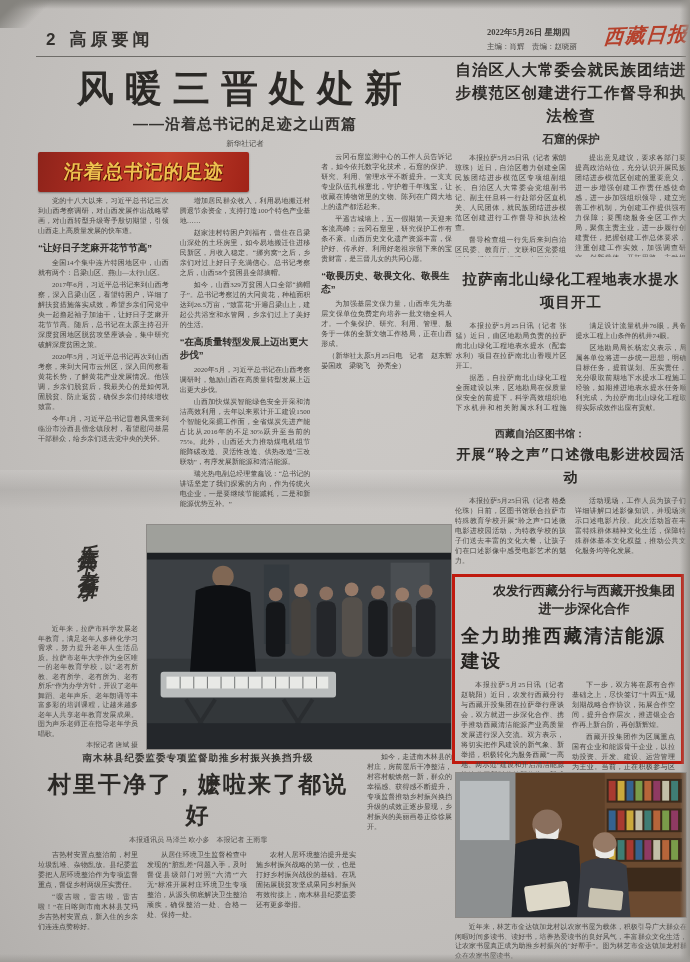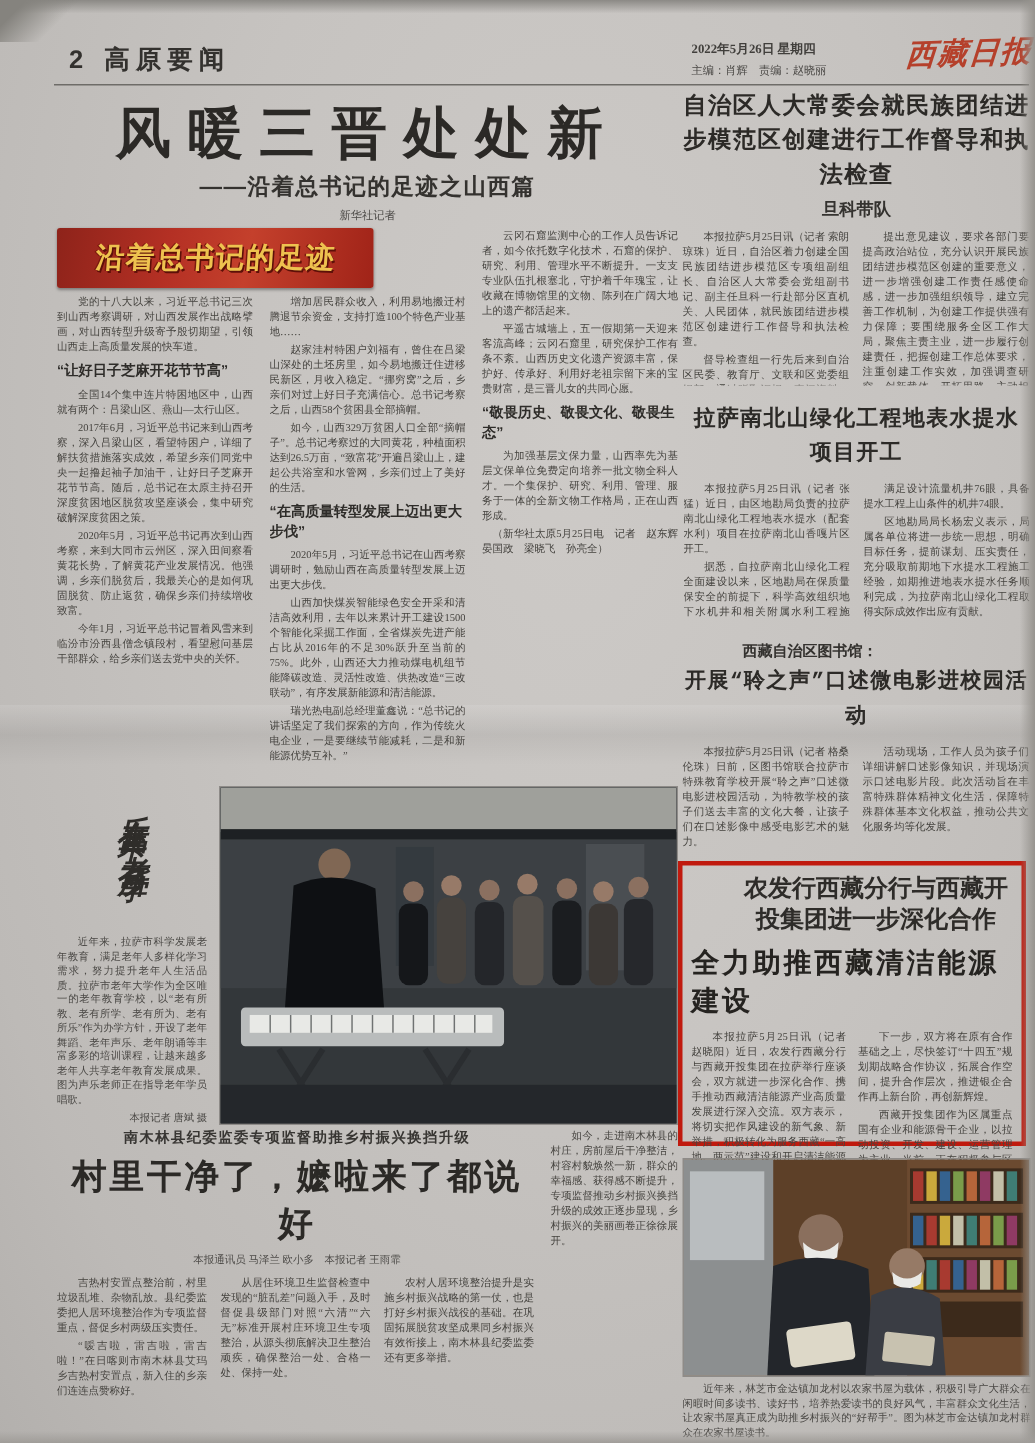--- a/index.html
+++ b/index.html
@@ -10,21 +10,21 @@
   .edge-top{position:absolute;top:0;left:0;right:0;height:9px;background:linear-gradient(#8b8985,rgba(0,0,0,0));}
   .corner-tl{position:absolute;top:0;left:0;width:70px;height:28px;background:linear-gradient(135deg,#85837e 18%,rgba(0,0,0,0) 55%);}
   .edge-right{position:absolute;top:0;right:0;bottom:0;width:10px;background:linear-gradient(270deg,#97948f,rgba(0,0,0,0));}
   .edge-bottom{position:absolute;left:0;right:0;bottom:0;height:8px;background:linear-gradient(0deg,#a09d99,rgba(0,0,0,0));}
   .crease{position:absolute;left:0;right:0;top:470px;height:40px;background:linear-gradient(rgba(255,255,255,.10),rgba(0,0,0,.06),rgba(255,255,255,0));pointer-events:none;}
 
   
   .hdr-section{position:absolute;left:46px;top:28px;font-family:"Liberation Sans",sans-serif;font-weight:bold;font-size:17px;color:#33312e;letter-spacing:4px;}
   .hdr-section .pgnum{margin-right:14px;letter-spacing:0;}
   .hdr-rule{position:absolute;left:36px;top:56px;width:650px;height:1px;background:#6e6c68;}
-  .hdr-info{position:absolute;left:461px;top:27px;width:118px;text-align:left;}
+  .hdr-info{position:absolute;left:487px;top:27px;width:118px;text-align:left;}
   .hdr-date{font-size:8.5px;font-weight:bold;color:#413f3c;}
   .hdr-editors{font-size:7.5px;color:#4b4946;margin-top:3px;}
   .masthead{position:absolute;left:604px;top:22px;width:84px;font-family:"DejaVu Serif",serif;font-style:italic;font-weight:bold;font-size:20px;color:#b5402b;transform:rotate(-2deg) skewX(-6deg);letter-spacing:1px;}
 
   
   .m-title{position:absolute;left:38px;top:64px;width:414px;text-align:center;font-family:"Liberation Sans",sans-serif;font-weight:900;font-size:37px;letter-spacing:11px;color:#2b2926;}
   .m-sub{position:absolute;left:38px;top:115px;width:414px;text-align:center;font-family:"Liberation Sans",sans-serif;font-weight:bold;font-size:15px;letter-spacing:1px;color:#34322f;}
   .m-byline{position:absolute;left:38px;top:139px;width:414px;text-align:center;font-size:7.5px;color:#4e4c49;}
   .m-cols{position:absolute;left:38px;top:152px;width:414px;height:370px;display:flex;gap:11px;}
   .m-col{width:131px;height:100%;overflow:hidden;}
@@ -63,21 +63,21 @@
   .r-kicker{font-family:"Liberation Sans",sans-serif;font-weight:bold;font-size:10px;color:#34322f;text-align:left;margin-left:4px;padding-left:36px;}
   .r-cols{display:flex;gap:9px;margin-top:6px;overflow:hidden;}
   .r-col{width:111px;overflow:hidden;}
   .art1-cols{height:104px;}
   .art2{margin-top:12px;}
   .art2-cols{height:92px;justify-content:center;}
   .art3{margin-top:14px;}
   .art3-cols{height:90px;}
 
   .redbox{position:absolute;left:452px;top:574px;width:232px;height:190px;border:3px solid #c01a0e;background:rgba(255,255,255,.04);padding:5px 6px;box-sizing:border-box;}
-  .rb-kicker{font-family:"Liberation Sans",sans-serif;font-weight:bold;font-size:16px;color:#2e2c29;text-align:center;margin-left:32px;}
+  .rb-kicker{font-family:"Liberation Sans",sans-serif;font-weight:bold;font-size:13px;color:#2e2c29;text-align:center;margin-left:32px;}
   .rb-title{font-family:"Liberation Sans",sans-serif;font-weight:900;font-size:18.5px;color:#252320;text-align:left;letter-spacing:2px;margin-top:5px;}
   .rb-cols{display:flex;gap:8px;margin-top:7px;height:126px;overflow:hidden;}
   .rb-col{width:103px;overflow:hidden;}
 
   .photo2-wrap{position:absolute;left:455px;top:772px;width:232px;}
   .photo2{width:232px;height:146px;border:1px solid #8e8b88;box-sizing:border-box;display:block;}
   .p2-cap{margin-top:4px;font-size:6.9px;line-height:9.5px;text-align:justify;text-indent:2em;color:#4a4845;}
   .p2-credit{font-size:6.9px;color:#4a4845;text-align:right;margin-top:1px;}
 </style>
 </head>
@@ -225,21 +225,21 @@
       </div>
     </div>
     <div class="bl-col4 bodytext">
         <p>如今，走进南木林县的村庄，房前屋后干净整洁，村容村貌焕然一新，群众的幸福感、获得感不断提升，专项监督推动乡村振兴换挡升级的成效正逐步显现，乡村振兴的美丽画卷正徐徐展开。</p>
       </div>
   </div>
 
   <div class="rc">
     <div>
       <div class="r-title">自治区人大常委会就民族团结进步模范区创建进行工作督导和执法检查</div>
-      <div class="r-subtitle">旦科带队</div>
+      <div class="r-subtitle">石窟的保护</div>
       <div class="r-cols art1-cols">
         <div class="r-col bodytext">
             <p>本报拉萨5月25日讯（记者 索朗琼珠）近日，自治区着力创建全国民族团结进步模范区专项组副组长、自治区人大常委会党组副书记、副主任旦科一行赴部分区直机关、人民团体，就民族团结进步模范区创建进行工作督导和执法检查。</p>
             <p>督导检查组一行先后来到自治区民委、教育厅、文联和区党委组织部，通过听取汇报、查阅资料、走访问询等方式进行督导检查，对下一步持续开展创建工作</p>
           </div>
         <div class="r-col bodytext">
             <p>提出意见建议，要求各部门要提高政治站位，充分认识开展民族团结进步模范区创建的重要意义，进一步增强创建工作责任感使命感，进一步加强组织领导，建立完善工作机制，为创建工作提供强有力保障；要围绕服务全区工作大局，聚焦主责主业，进一步履行创建责任，把握创建工作总体要求，注重创建工作实效，加强调查研究，创新载体，开拓思路，主动担当作为，建设模范机关。</p>
           </div>
       </div>
     </div>

